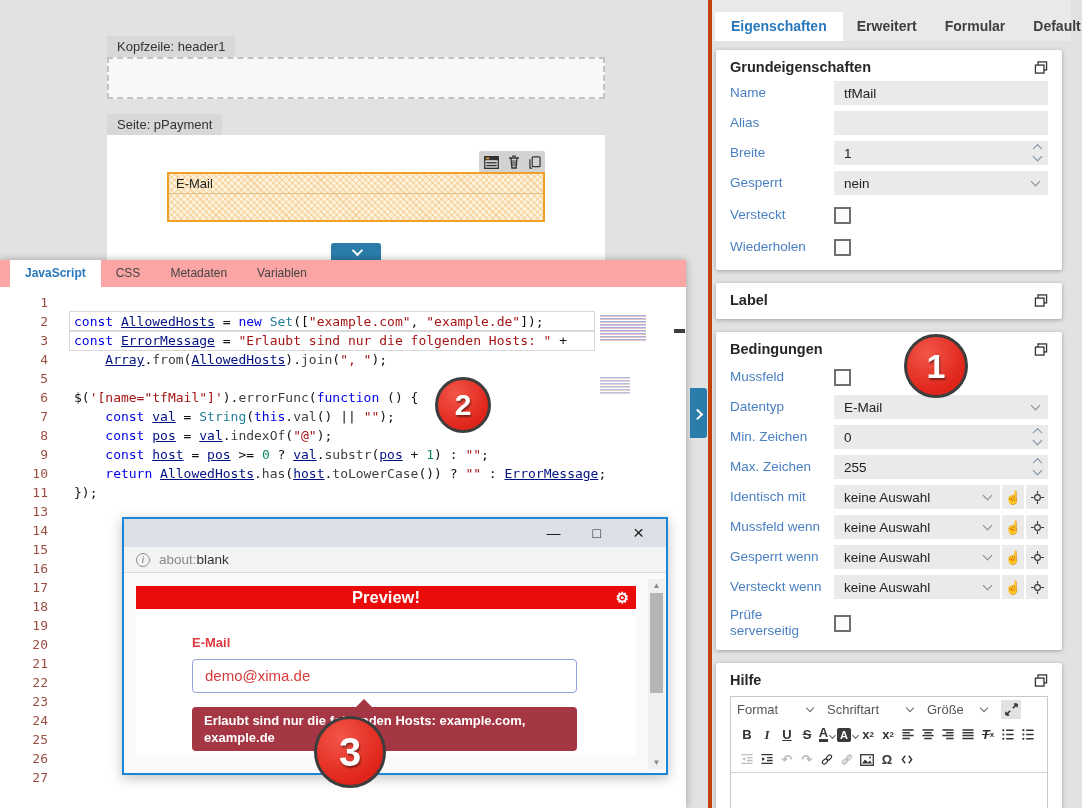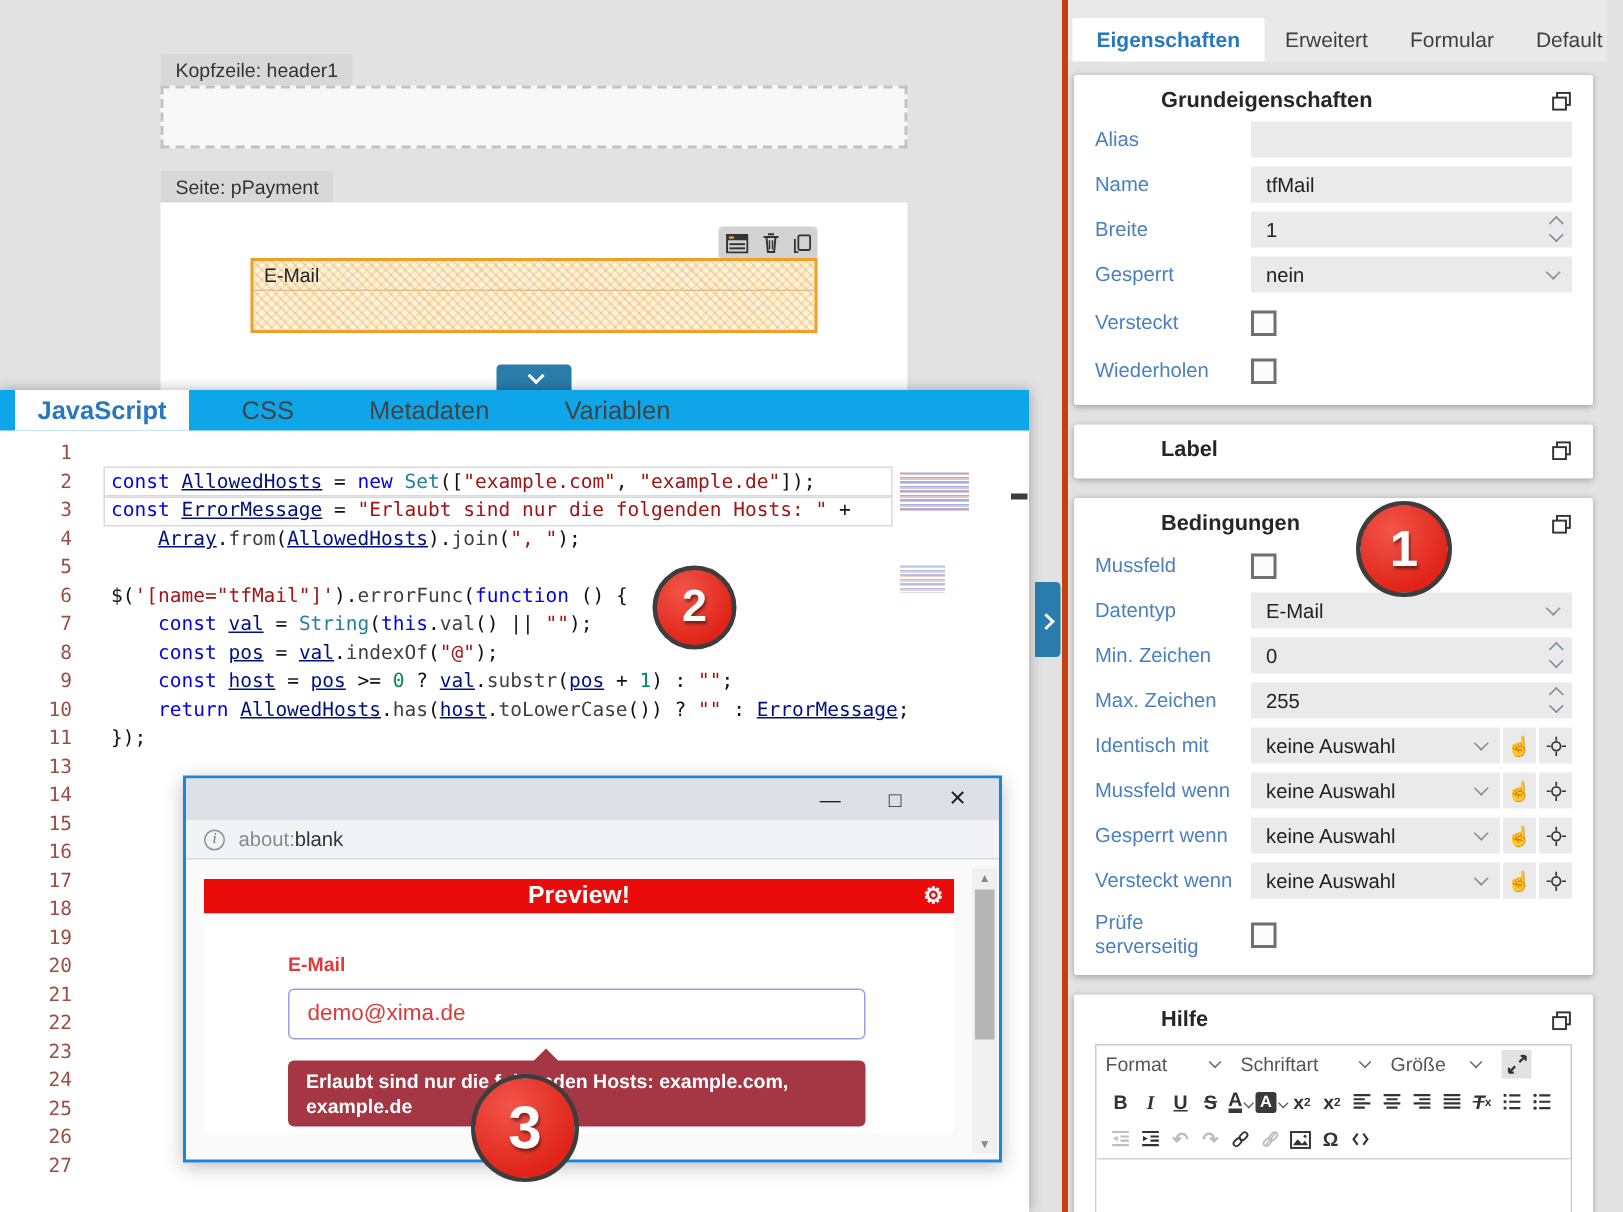--- a/index.html
+++ b/index.html
@@ -30,21 +30,21 @@
           font-size:13px; color:#222; border-bottom:1px solid #dfc089; }
   #collapse-btn { position:absolute; left:331px; top:243px; width:50px; height:18px; z-index:4;
           background:#2a7dab; border-radius:3px 3px 0 0; display:flex; align-items:center; justify-content:center; }
   .chev { display:inline-block; width:8px; height:8px; border-right:2.5px solid #fff; border-bottom:2.5px solid #fff; }
   .chev.down { transform:rotate(45deg) translateY(-2px); }
   .chev.right { transform:rotate(-45deg) translateX(-2px); }
 
   
   #editor-panel { position:absolute; left:0; top:260px; width:686px; height:548px; z-index:5;
           background:#fff; box-shadow:0 0 8px rgba(0,0,0,.30); }
-  .ed-tabs { height:27px; background:#0ea5e9; display:flex; padding-left:10px; font-size:17px;gap:20px; }
+  .ed-tabs { height:27px; background:#fca5a5; display:flex; padding-left:10px; font-size:12px; }
   .ed-tab { padding:0 15px; line-height:27px; color:#444; cursor:pointer; }
   .ed-tab.active { background:#fff; color:#2878be; font-weight:bold; }
   .ed-body { position:relative; height:521px; padding-top:6px; overflow:hidden; }
   .code-line { height:19px; display:flex; font-family:"DejaVu Sans Mono", monospace;
           font-size:13px; line-height:19px; white-space:pre; }
   .code-line .ln { width:48px; text-align:right; color:#9b4f42; flex:none; }
   .code-line .lc { margin-left:22px; padding:0 4px; flex:1; margin-right:92px; }
   .code-line.hl .lc { outline:1px solid #d9d9d9; }
   .tk-kw{color:#0000e8;} .tk-id{color:#001080;text-decoration:underline;} .tk-fn{color:#404040;}
   .tk-cls{color:#267f99;} .tk-str{color:#a31515;} .tk-num{color:#098658;} .tk-pl{color:#111;}
@@ -88,26 +88,26 @@
           border-right:9px solid transparent; border-bottom:9px solid #a53744; }
   .pv-scroll { position:absolute; right:1px; top:6px; width:17px; height:190px; background:#f0f0f0; }
   .pv-scroll .arr { position:absolute; left:0; width:100%; text-align:center; font-size:8px; color:#888; }
   .pv-scroll .arr.up { top:2px; } .pv-scroll .arr.dn { bottom:2px; }
   .pv-thumb { position:absolute; left:2px; top:14px; width:13px; height:100px; background:#b5b5b5; }
 
   
   #props { position:absolute; left:708px; top:0; width:374px; height:808px; border-left:4px solid #c2410c; }
   #pp-tabstrip { position:absolute; left:0; top:0; width:359px; height:41px; background:#e9e9e9;
           display:flex; align-items:flex-end; padding-left:3px; }
-  .pp-tab { height:29px; line-height:29px; padding:0 14px; font-size:14px; color:#3f3f3f; cursor:pointer; }
+  .pp-tab { height:29px; line-height:29px; padding:0 14px; font-size:14px; color:#3f3f3f; cursor:pointer;font-weight:bold; }
   .pp-tab.active { background:#fff; color:#2878be; font-weight:bold; padding:0 16px; }
   #pp-cards { position:absolute; left:4px; top:50px; width:346px; }
   .card { background:#fff; border-radius:2px; box-shadow:0 1px 4px rgba(0,0,0,.30);
           padding:9px 14px 11px; margin-bottom:13px; }
-  .card-head { display:flex; justify-content:space-between; align-items:center;margin-left:44px; }
+  .card-head { display:flex; justify-content:space-between; align-items:center; }
   .card-title { font-weight:bold; font-size:14.5px; color:#262626; }
   .popout { color:#333; display:flex; cursor:pointer; }
   .prow { display:flex; align-items:center; margin-top:6px; min-height:24px; }
   .prow.cb { margin-top:8px; }
   .plabel { width:104px; flex:none; color:#4a80c2; font-size:13.5px; line-height:16px; }
   .pctrl { flex:1; height:24px; background:#eaeaea; display:flex; align-items:center;
           padding-left:10px; font-size:13.5px; color:#222; position:relative; }
   .spin { position:absolute; right:7px; top:3px; display:flex; flex-direction:column; gap:2px; }
   .spin i, .ddchev i { display:block; width:7px; height:7px; border-right:1.6px solid #7a8aa0; border-bottom:1.6px solid #7a8aa0; }
   .spin .up i { transform:rotate(-135deg) translate(-1px,-1px); }
@@ -275,29 +275,29 @@
         <div class="card-head">
           <span class="card-title">Grundeigenschaften</span>
           <span class="popout">
             <svg width="14" height="13" viewBox="0 0 14 14">
               <rect x="3.8" y="1" width="9.2" height="8.6" fill="none" stroke="currentColor" stroke-width="1.4"></rect>
               <rect x="1" y="4.4" width="9.2" height="8.6" fill="#fff" stroke="currentColor" stroke-width="1.4"></rect>
             </svg>
           </span>
         </div>
         <div class="prow">
+          <span class="plabel">Name</span>
+          <div class="pctrl">
+            <span>tfMail</span>
+          </div>
+        </div>
+        <div class="prow">
           <span class="plabel">Alias</span>
           <div class="pctrl">
             <span></span>
-          </div>
-        </div>
-        <div class="prow">
-          <span class="plabel">Name</span>
-          <div class="pctrl">
-            <span>tfMail</span>
           </div>
         </div>
         <div class="prow">
           <span class="plabel">Breite</span>
           <div class="pctrl">
             <span>1</span>
             <span class="spin">
               <span class="up">
                 <i></i>
               </span>

